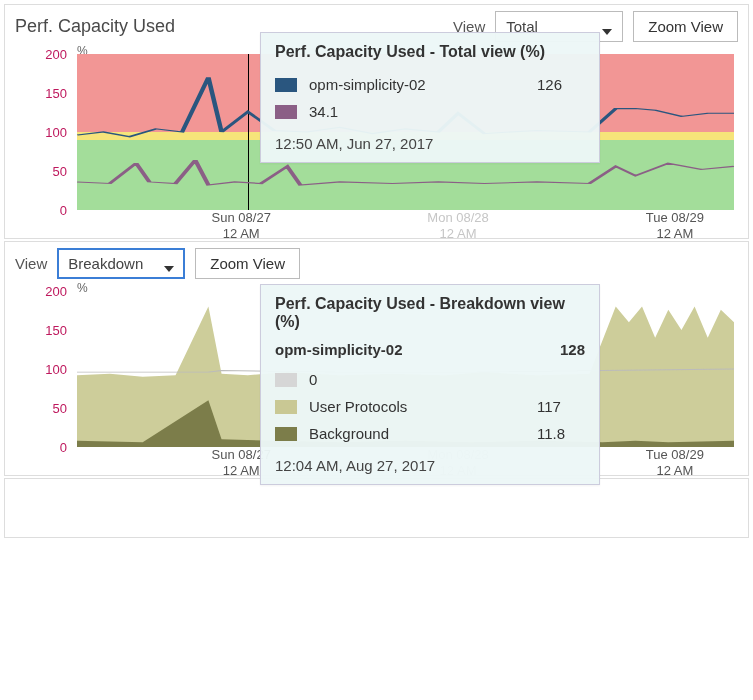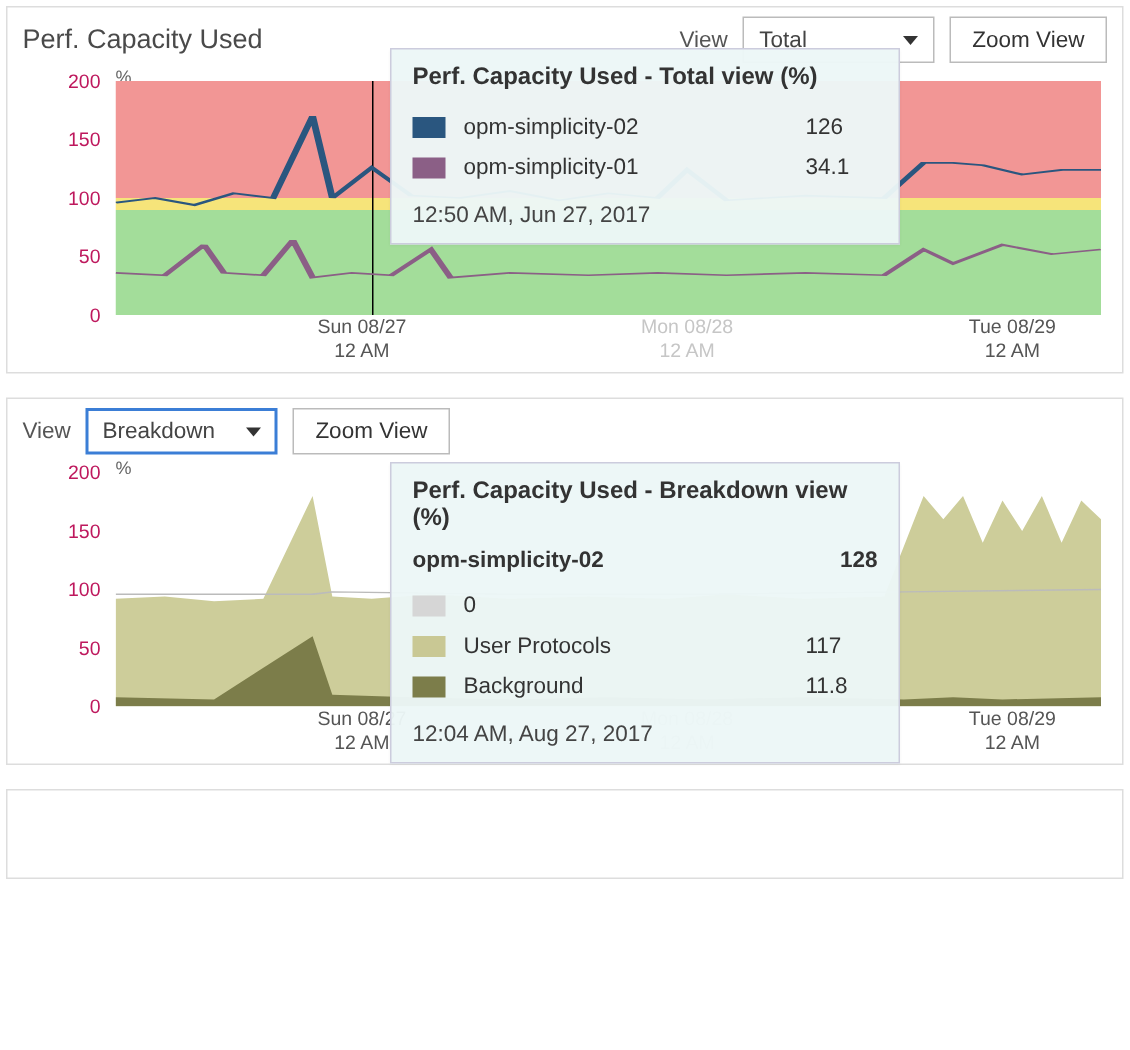--- a/index.html
+++ b/index.html
@@ -5,43 +5,43 @@
   * { box-sizing: border-box; margin: 0; padding: 0; }
   body {
     font-family: "Segoe UI", Arial, sans-serif;
     background: #fff;
     color: #444;
     width: 753px;
     padding: 4px;
   }
   .panel {
     border: 1px solid #ddd;
-    margin-bottom: 16px;
-    padding: 6px 10px 10px 10px;
+    margin-bottom: 2px;
+    padding: 6px 10px 0 10px;
     position: relative;
   }
   .panel-header {
     display: flex;
     align-items: center;
     gap: 10px;
     margin-bottom: 6px;
   }
   .panel-title {
     font-size: 18px;
     color: #4a4a4a;
     flex: 1;
     font-weight: 400;
   }
   .view-label {
     font-size: 15px;
     color: #555;
   }
   .select {
     display: inline-flex;
-    align-items: center;
+    align-items: flex-end;
     justify-content: space-between;
     border: 1px solid #bbb;
     padding: 6px 10px;
     font-size: 15px;
     min-width: 128px;
     background: #fff;
     cursor: pointer;
   }
   .select.focused { border: 2px solid #3b7ed6; padding: 5px 9px; }
   .caret {
@@ -190,21 +190,20 @@
   <div class="tooltip" style="left:255px; top:27px;">
     <div class="tt-title">Perf. Capacity Used - Total view (%)</div>
     <div id="tt1-rows">
         <div class="tt-row">
           <span class="tt-swatch" style="background:#2a567f"></span>
           <span class="tt-label">opm-simplicity-02</span>
           <span class="tt-value">126</span>
         </div>
         <div class="tt-row">
           <span class="tt-swatch" style="background:#8b5f86"></span>
-          <span class="tt-label">opm-simplicity-01</span>
           <span class="tt-value">34.1</span>
         </div>
       </div>
     <div class="tt-time">12:50 AM, Jun 27, 2017</div>
   </div>
 </div>
 
 <div class="panel" style="position:relative;">
   <div class="panel-header">
     <span class="view-label">View</span>

